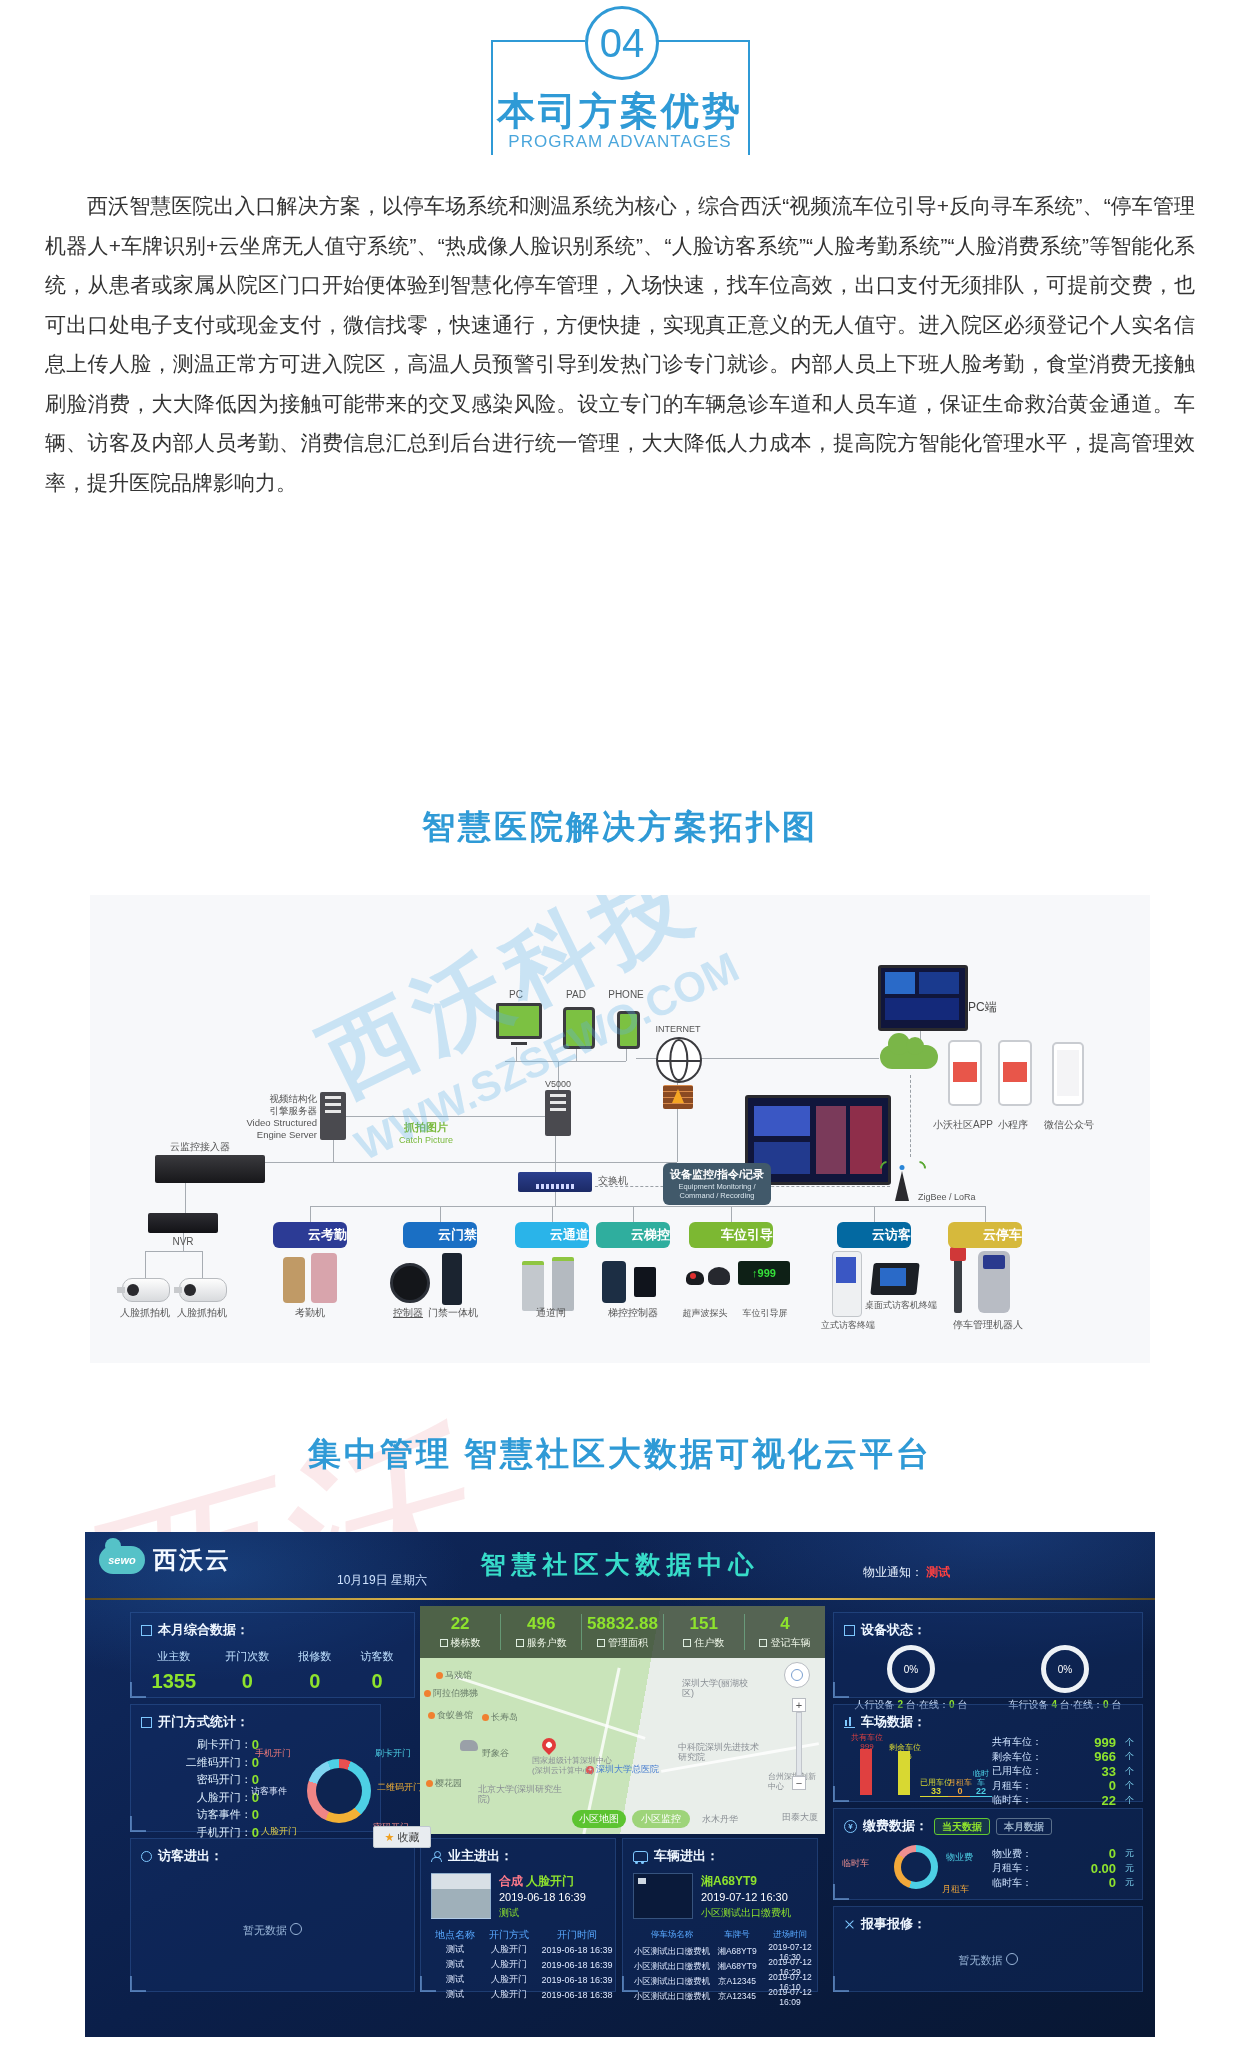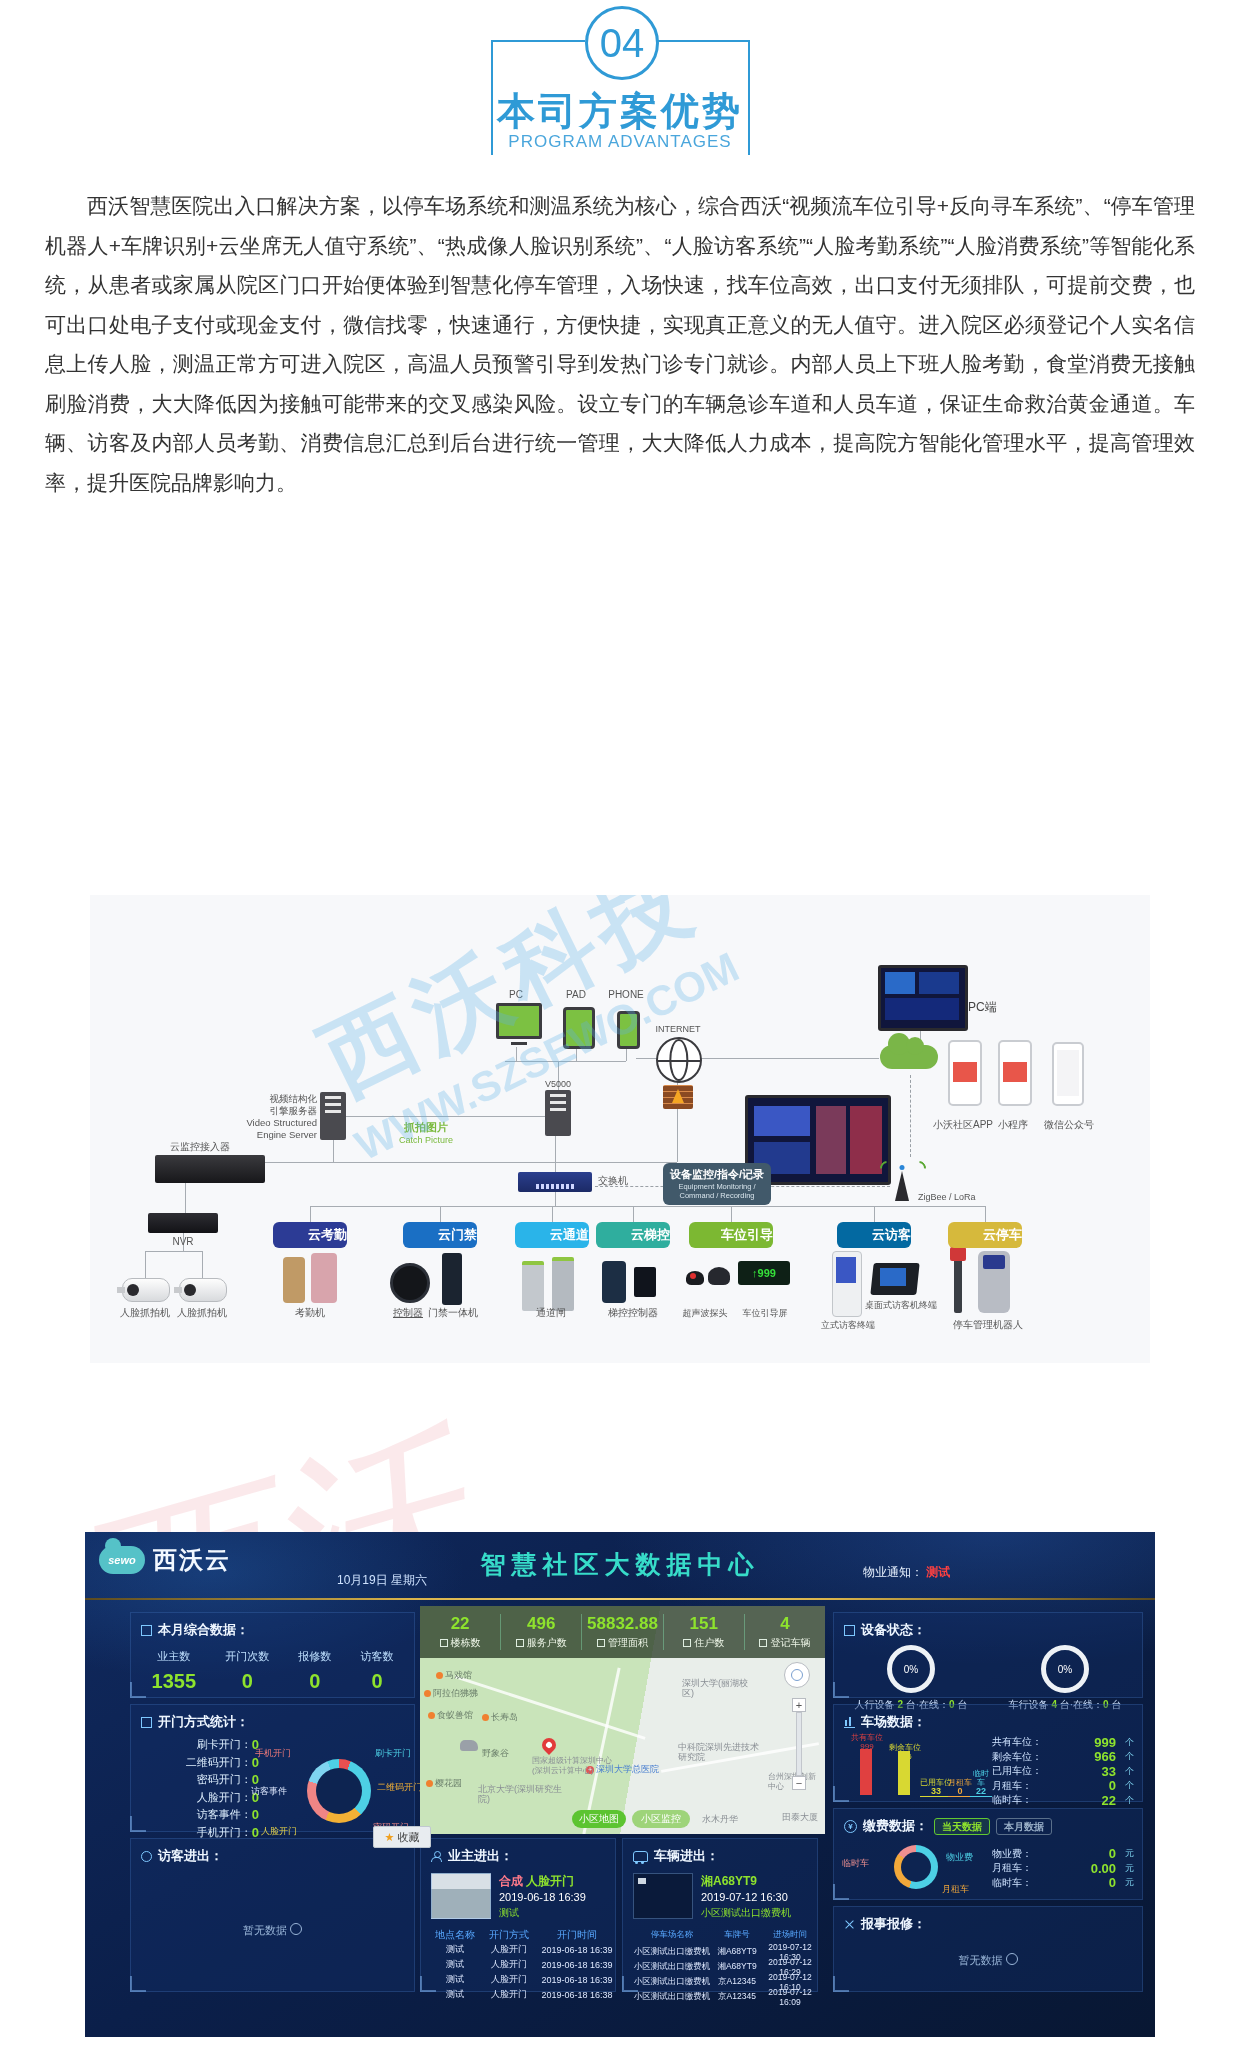--- a/index.html
+++ b/index.html
@@ -206,20 +206,21 @@
     <div class="frame-line" style="left:748px;top:40px;width:2px;height:115px;"></div>
     <div class="sec-circle">
         <span>04</span>
       </div>
     <div class="sec-title">本司方案优势</div>
     <div class="sec-sub">PROGRAM ADVANTAGES</div>
   </div>
 
   <p class="intro">西沃智慧医院出入口解决方案，以停车场系统和测温系统为核心，综合西沃“视频流车位引导+反向寻车系统”、“停车管理机器人+车牌识别+云坐席无人值守系统”、“热成像人脸识别系统”、“人脸访客系统”“人脸考勤系统”“人脸消费系统”等智能化系统，从患者或家属从院区门口开始便体验到智慧化停车管理，入场快速，找车位高效，出口支付无须排队，可提前交费，也可出口处电子支付或现金支付，微信找零，快速通行，方便快捷，实现真正意义的无人值守。进入院区必须登记个人实名信息上传人脸，测温正常方可进入院区，高温人员预警引导到发热门诊专门就诊。内部人员上下班人脸考勤，食堂消费无接触刷脸消费，大大降低因为接触可能带来的交叉感染风险。设立专门的车辆急诊车道和人员车道，保证生命救治黄金通道。车辆、访客及内部人员考勤、消费信息汇总到后台进行统一管理，大大降低人力成本，提高院方智能化管理水平，提高管理效率，提升医院品牌影响力。</p>
 
+  <h2 class="h2-blue" style="top:805px;">智慧医院解决方案拓扑图</h2>
 
   <div class="topo">
     <div class="wm">
       <div class="w1">西沃科技</div>
       <div class="w2">WWW.SZSEWO.COM</div>
     </div>
 
     <div class="hl" style="left:415px;top:166px;width:121px;"></div>
     <div class="vl" style="left:426px;top:152px;height:14px;"></div>
     <div class="vl" style="left:486px;top:150px;height:16px;"></div>
@@ -385,20 +386,21 @@
 
     <div class="dev" style="left:864px;top:352px;width:8px;height:66px;background:#3a3e44;border-radius:2px;"></div>
     <div class="dev" style="left:860px;top:352px;width:16px;height:14px;background:#d03838;border-radius:2px;"></div>
     <div class="dev" style="left:888px;top:356px;width:32px;height:62px;background:#b8bcc4;border-radius:6px;"></div>
     <div class="dev" style="left:893px;top:360px;width:22px;height:14px;background:#2a3a8e;border-radius:2px;"></div>
     <div class="t-label" style="left:852px;top:424px;width:92px;">停车管理机器人</div>
   </div>
 
   <div class="wm-red">西沃</div>
 
+  <h2 class="h2-blue" style="top:1432px;">集中管理 智慧社区大数据可视化云平台</h2>
 
   <div class="db">
     <div class="db-title">智慧社区大数据中心</div>
     <div class="db-logo">
       <span class="logo-cloud">sewo</span>
       <span class="logo-text">西沃云</span>
     </div>
     <div class="db-date">10月19日 星期六</div>
     <div class="db-notice">
       <span class="nl">物业通知：</span>
@@ -424,21 +426,21 @@
             <div class="lb">报修数</div>
             <div class="vl2">0</div>
           </div>
         <div>
             <div class="lb">访客数</div>
             <div class="vl2">0</div>
           </div>
       </div>
     </div>
 
-    <div class="panel" style="left:45px;top:172px;width:285px;height:128px;">
+    <div class="panel" style="left:45px;top:172px;width:251px;height:128px;">
       <div class="ptitle">
           <span class="ticon"></span>
           <span>开门方式统计：</span>
         </div>
       <div class="door-body">
         <div class="door-list">
           <div class="door-row">
               <span>刷卡开门：</span>
               <b>0</b>
             </div>

